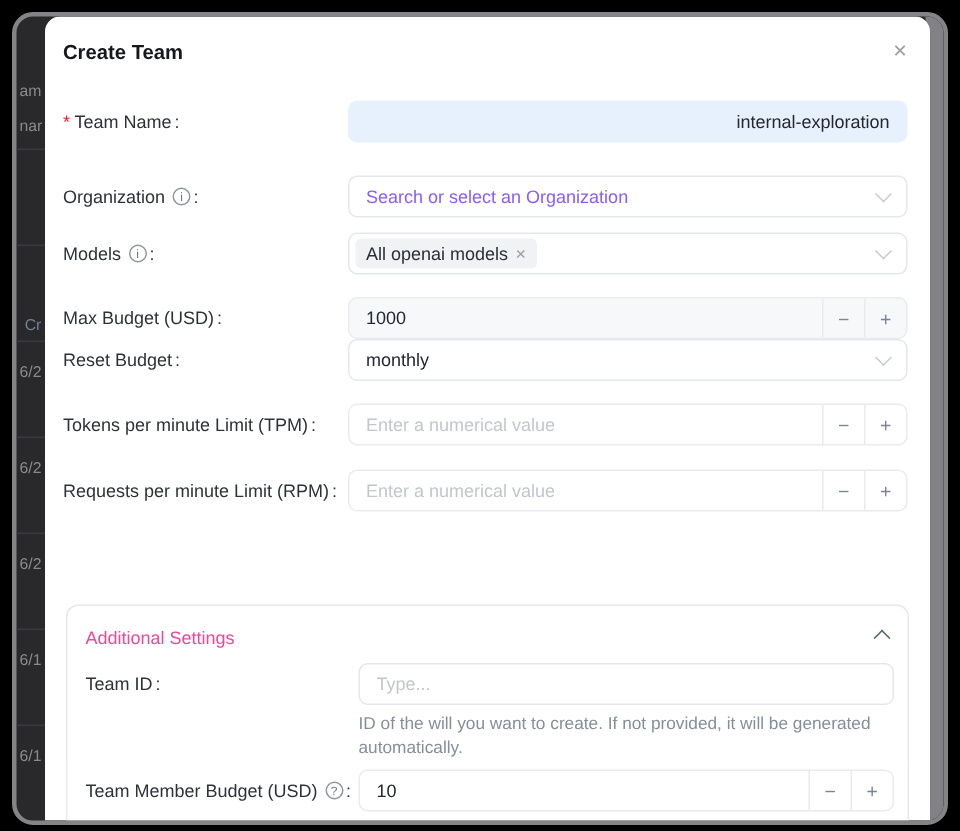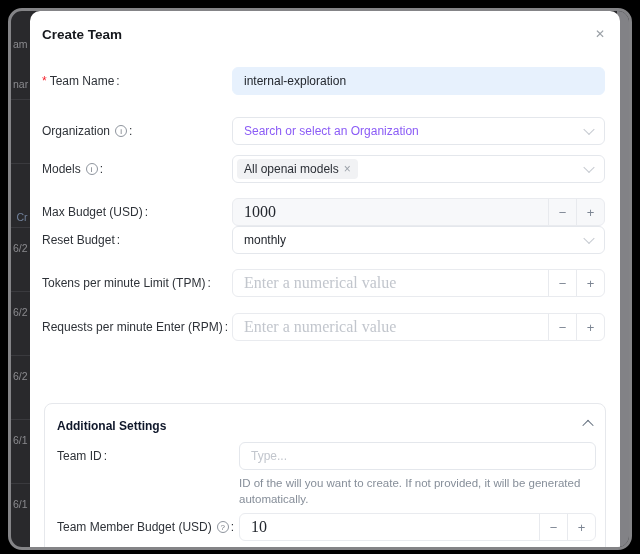--- a/index.html
+++ b/index.html
@@ -31,59 +31,59 @@
   .colon{margin-left:2px;}
   .ctl{flex:1;position:relative;height:28px;}
   .iconcircle{display:inline-flex;align-items:center;justify-content:center;
        width:12px;height:12px;border:1px solid #8f959e;border-radius:50%;
        font-size:8px;color:#6f757d;margin-left:5px;box-sizing:border-box;}
   
   .input{width:100%;height:28px;box-sizing:border-box;border:1px solid #e4e7ec;
          border-radius:6px;padding:0 11px;font-size:12px;color:#23272e;
          font-family:"Liberation Sans",sans-serif;outline:none;background:#fff;}
   .input::placeholder{color:#c2c6cd;}
-  .input-blue{background:#e7f1fd;border-color:#e7f1fd;}
+  .input-blue{background:#e7f1fd;border-color:#e7f1fd;text-align:right;}
   .select{position:relative;display:flex;align-items:center;height:28px;
           border:1px solid #e4e7ec;border-radius:6px;padding:0 26px 0 4px;
           background:#fff;cursor:pointer;box-sizing:border-box;}
   .select .ph{color:#8b5cf6;font-size:12px;padding-left:7px;}
   .select .val{color:#23272e;font-size:12px;padding-left:7px;}
   .chev-down,.chev-up{position:absolute;right:11px;top:50%;width:7px;height:7px;
           border-right:1.4px solid #c6cad1;border-bottom:1.4px solid #c6cad1;}
   .chev-down{transform:translateY(-70%) rotate(45deg);}
   .tag{display:inline-flex;align-items:center;height:20px;background:#f1f2f4;
        border-radius:4px;padding:0 7px;font-size:12px;color:#2b2f36;gap:5px;}
   .tag-x{color:#9aa0a8;font-size:12px;cursor:pointer;line-height:1;}
   .numctl{display:flex;align-items:stretch;height:28px;border:1px solid #e9ebef;
           border-radius:6px;overflow:hidden;background:#fff;box-sizing:border-box;}
   .numctl.gray{background:#f7f8fa;}
   .numctl .numinput{flex:1;border:none;background:transparent;padding:0 11px;
-          font-size:16px;color:#23272e;outline:none;font-family:Liberation Serif, serif;min-width:0;}
+          font-size:12px;color:#23272e;outline:none;font-family:Liberation Sans, sans-serif;min-width:0;}
   .numctl .numinput::placeholder{color:#c2c6cd;}
   .step{width:28px;flex:0 0 28px;border:none;border-left:1px solid #e8eaee;
         background:transparent;display:flex;align-items:center;justify-content:center;
         color:#7c8593;font-size:13px;cursor:pointer;padding:0;}
   
   .panel{margin:0 0 0 2px;width:562px;border:1px solid #e6e8ec;border-radius:8px;
          box-sizing:border-box;padding:12px 9px 14px 12px;background:#fff;}
   .panel-head{position:relative;height:14px;margin-bottom:12px;cursor:pointer;}
-  .panel-title{font-size:12px;font-weight:700;color:#0f172a;line-height:14px;}
+  .panel-title{font-size:12px;font-weight:400;color:#ec4899;line-height:14px;}
   .panel-head .chev-up{right:4px;border-color:#5f6b7a;
          transform:translateY(-20%) rotate(-135deg);}
   .panel .lbl{width:182px;flex:0 0 182px;}
   .help{margin:5px 0 6px 182px;font-size:11.5px;line-height:16px;color:#868e99;}
 </style>
 </head>
 <body>
 
 <div class="stage">
   <div class="window">
 
     <div class="bg-page">
-      <span class="frag" style="top:27px">am</span>
+      <span class="frag" style="top:44px">am</span>
       <span class="frag" style="top:67px">nar</span>
       <span class="frag accent" style="top:200px">Cr</span>
       <span class="frag" style="top:231px">6/2</span>
       <span class="frag" style="top:295px">6/2</span>
       <span class="frag" style="top:359px">6/2</span>
       <span class="frag" style="top:423px">6/1</span>
       <span class="frag" style="top:487px">6/1</span>
       <div class="hline" style="top:88px"></div>
       <div class="hline" style="top:152px"></div>
       <div class="hline" style="top:216px"></div>
@@ -187,21 +187,21 @@
               </button>
             <button class="step">
                 <span>+</span>
               </button>
           </div>
         </div>
       </div>
 
       <div class="row" style="margin-bottom:62px">
         <div class="lbl">
-          <span>Requests per minute Enter (RPM)</span>
+          <span>Requests per minute Limit (RPM)</span>
             <span class="colon">:</span>
         </div>
         <div class="ctl">
           <div class="numctl">
             <input class="numinput" placeholder="Enter a numerical value" style="">
             <button class="step">
                 <span>−</span>
               </button>
             <button class="step">
                 <span>+</span>

